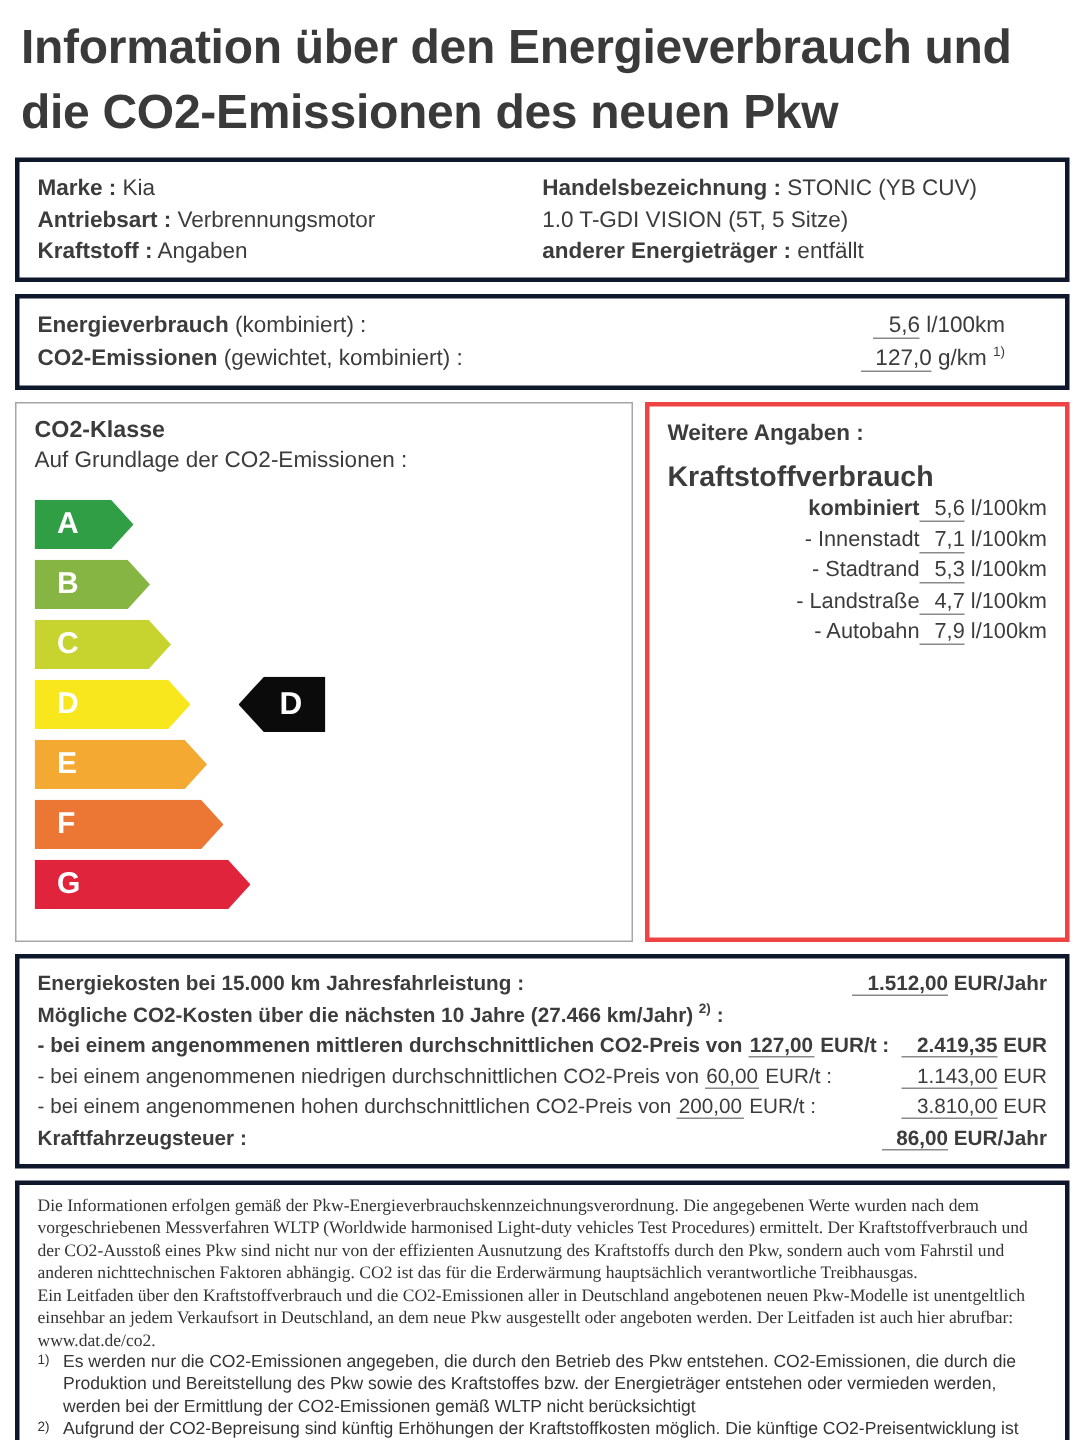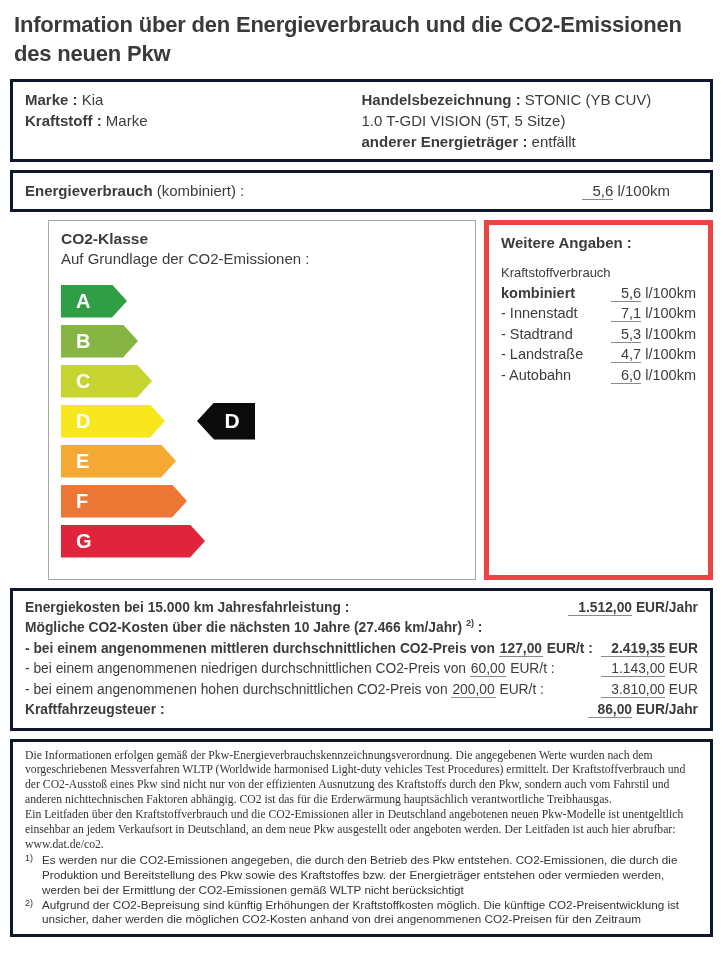--- a/index.html
+++ b/index.html
@@ -6,21 +6,21 @@
   html,body { margin:0; padding:0; background:#fff; }
   body {
     width:723px; height:960px;
     font-family:"Liberation Sans", sans-serif;
     color:#3c3c3c;
     overflow:hidden;
   }
   .page { padding:4px 10px 0 10px; }
 
   .title {
-    font-size:22px; font-weight:bold; line-height:1.33;
+    font-size:32px; font-weight:bold; line-height:1.33;
     color:#3a3a3a; margin:6px 4px 10px 4px; max-width:690px;
     letter-spacing:-0.2px;
   }
 
   .box {
     border:3px solid #0f172a;
     padding:7px 12px;
     margin-bottom:8px;
     background:#fff;
   }
@@ -34,43 +34,43 @@
   .veh { display:flex; font-size:15px; line-height:21px; }
   .veh .col { flex:1; }
 
   
   .cons { font-size:15px; line-height:22px; }
   .cons .row { display:flex; }
   .cons .fill { flex:1; }
   .cons .val { text-align:right; white-space:nowrap; padding-right:28px; }
 
   
-  .co2wrap { display:flex; gap:8px; margin-bottom:8px;margin-left:38px; }
+  .co2wrap { display:flex; gap:8px; margin-bottom:8px; }
   .co2box { flex:1; border:1px solid #a6a6a6; padding:8px 12px 14px 12px; }
-  .wabox  { width:229px; border:5px solid #ef4444; padding:8px 12px; }
+  .wabox  { width:283px; border:3px solid #ef4444; padding:8px 12px; }
   .co2box .h { font-size:15.5px; font-weight:bold; line-height:20px; }
   .co2box .sh { font-size:15px; line-height:20px; }
   .scale { margin-top:16px; }
   .crow { display:flex; align-items:center; height:33px; margin-bottom:7px; }
   .arrow {
     height:33px; color:#fff; font-weight:bold; font-size:20px;
     display:flex; align-items:center; padding-left:15px;
     clip-path:polygon(0 0, calc(100% - 15px) 0, 100% 50%, calc(100% - 15px) 100%, 0 100%);
   }
   .marker {
     height:37px; width:58px; background:#0b0b0b; color:#fff;
     font-weight:bold; font-size:21px;
     display:flex; align-items:center; justify-content:center;
     padding-left:12px; margin-left:32px;
     clip-path:polygon(0 50%, 17px 0, 100% 0, 100% 100%, 17px 100%);
   }
 
   .wabox .h { font-size:15px; font-weight:bold; line-height:20px; margin-bottom:10px; }
-  .wabox .sub { font-size:13px; font-weight:normal; line-height:20px; }
-  .warow { display:flex; font-size:14.5px; line-height:20.5px; }
+  .wabox .sub { font-size:19px; font-weight:bold; line-height:20px; }
+  .warow { display:flex; font-size:14.5px; line-height:20.5px;text-align:right; }
   .warow .lbl { flex:1; }
   .warow .val { white-space:nowrap; }
 
   
   .costs { font-size:13.8px; line-height:20.5px; }
   .costs .row { display:flex; }
   .costs .fill { flex:1; }
   .costs .amt { white-space:nowrap; }
 
   
@@ -83,33 +83,38 @@
 </head>
 <body>
 
 <div class="page">
 
   <div class="title">Information über den Energieverbrauch und die CO2-Emissionen des neuen Pkw</div>
 
   <div class="box veh">
     <div class="col">
       <div><b>Marke :</b> <span>Kia</span></div>
-      <div><b>Kraftstoff :</b> <span>Marke</span></div>
+      <div><b>Antriebsart :</b> <span>Verbrennungsmotor</span></div>
+      <div><b>Kraftstoff :</b> <span>Angaben</span></div>
     </div>
     <div class="col">
       <div><b>Handelsbezeichnung :</b> <span>STONIC (YB CUV)</span></div>
       <div>1.0 T-GDI VISION (5T, 5 Sitze)</div>
       <div><b>anderer Energieträger :</b> <span>entfällt</span></div>
     </div>
   </div>
 
   <div class="box cons">
     <div class="row">
       <span class="fill"><b>Energieverbrauch</b><span> (kombiniert)  :</span></span>
       <span class="val"><span class="u">5,6</span><span> l/100km</span></span>
+    </div>
+    <div class="row">
+      <span class="fill"><b>CO2-Emissionen</b><span> (gewichtet, kombiniert)  :</span></span>
+      <span class="val"><span class="u">127,0</span><span> g/km</span> <sup class="fnref">1)</sup></span>
     </div>
   </div>
 
   <div class="co2wrap">
     <div class="co2box">
       <div class="h">CO2-Klasse</div>
       <div class="sh">Auf Grundlage der CO2-Emissionen  :</div>
       <div class="scale">
         <div class="crow">
             <div class="arrow" style="width: 66px; background: rgb(47, 158, 68);">
@@ -165,21 +170,21 @@
       <div class="warow">
         <span class="lbl">-  Stadtrand</span>
         <span class="val"><span class="u">5,3</span><span> l/100km</span></span>
       </div>
       <div class="warow">
         <span class="lbl">-  Landstraße</span>
         <span class="val"><span class="u">4,7</span><span> l/100km</span></span>
       </div>
       <div class="warow">
         <span class="lbl">-  Autobahn</span>
-        <span class="val"><span class="u">6,0</span><span> l/100km</span></span>
+        <span class="val"><span class="u">7,9</span><span> l/100km</span></span>
       </div>
     </div>
   </div>
 
   <div class="box costs">
     <div class="row b">
       <span class="fill">Energiekosten bei 15.000 km Jahresfahrleistung  :</span>
       <span class="amt"><span class="u">1.512,00</span><span> EUR/Jahr</span></span>
     </div>
     <div class="b">

